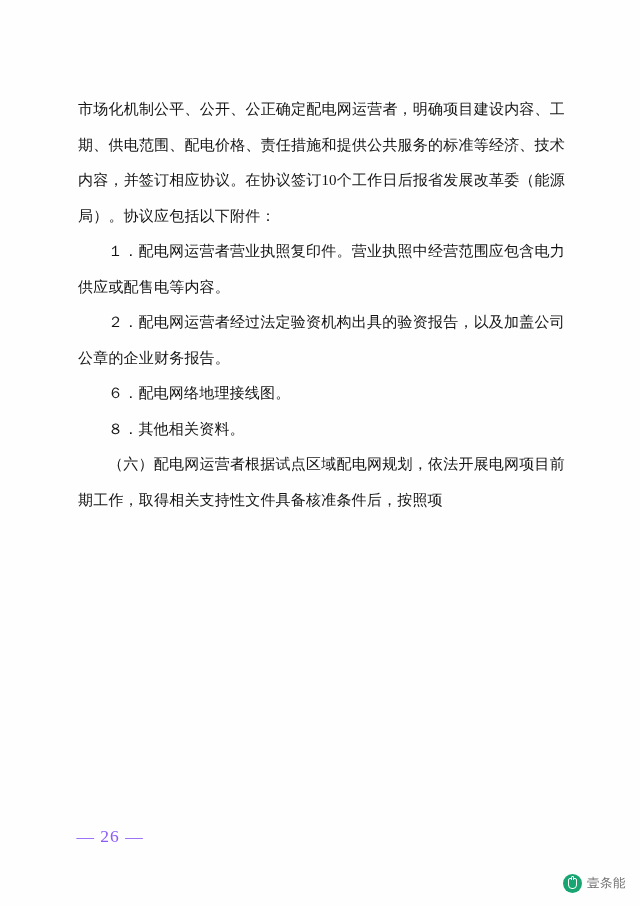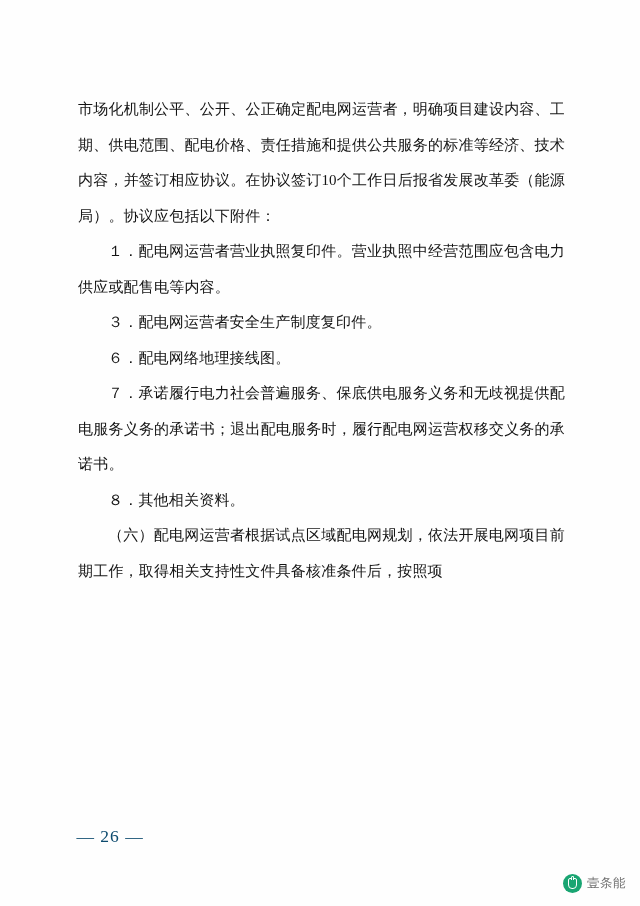--- a/index.html
+++ b/index.html
@@ -47,21 +47,21 @@
     text-indent: 2em;
   }
 
   .page-number {
     position: absolute;
     left: 0;
     top: 826px;
     width: 220px;
     text-align: center;
     font-size: 17.5px;
-    color: #0c4a6e;
+    color: #8b5cf6;
     letter-spacing: 1px;
     font-family: "Liberation Serif", "DejaVu Serif", serif;
   }
 
   .badge {
     position: absolute;
     right: 8px;
     bottom: 10px;
     display: flex;
     align-items: center;
@@ -109,23 +109,22 @@
   }
 </style>
 </head>
 <body>
 
 <div class="page">
 
   <div class="doc-body">
     <p class="para">市场化机制公平、公开、公正确定配电网运营者，明确项目建设内容、工期、供电范围、配电价格、责任措施和提供公共服务的标准等经济、技术内容，并签订相应协议。在协议签订10个工作日后报省发展改革委（能源局）。协议应包括以下附件：</p>
     <p class="para indent-2">１．配电网运营者营业执照复印件。营业执照中经营范围应包含电力供应或配售电等内容。</p>
-    <p class="para indent-2">３．配电网运营者安全生产制度复印件。</p>
+    <p class="para indent-2">２．配电网运营者经过法定验资机构出具的验资报告，以及加盖公司公章的企业财务报告。</p>
     <p class="para indent-2">６．配电网络地理接线图。</p>
-    <p class="para indent-2">７．承诺履行电力社会普遍服务、保底供电服务义务和无歧视提供配电服务义务的承诺书；退出配电服务时，履行配电网运营权移交义务的承诺书。</p>
     <p class="para indent-2">８．其他相关资料。</p>
     <p class="para indent-2">（六）配电网运营者根据试点区域配电网规划，依法开展电网项目前期工作，取得相关支持性文件具备核准条件后，按照项</p>
   </div>
 
   <div class="page-number">— 26 —</div>
 
   <div class="badge">
     <span class="badge-logo"></span>
     <span class="badge-text">壹条能</span>
   </div>

